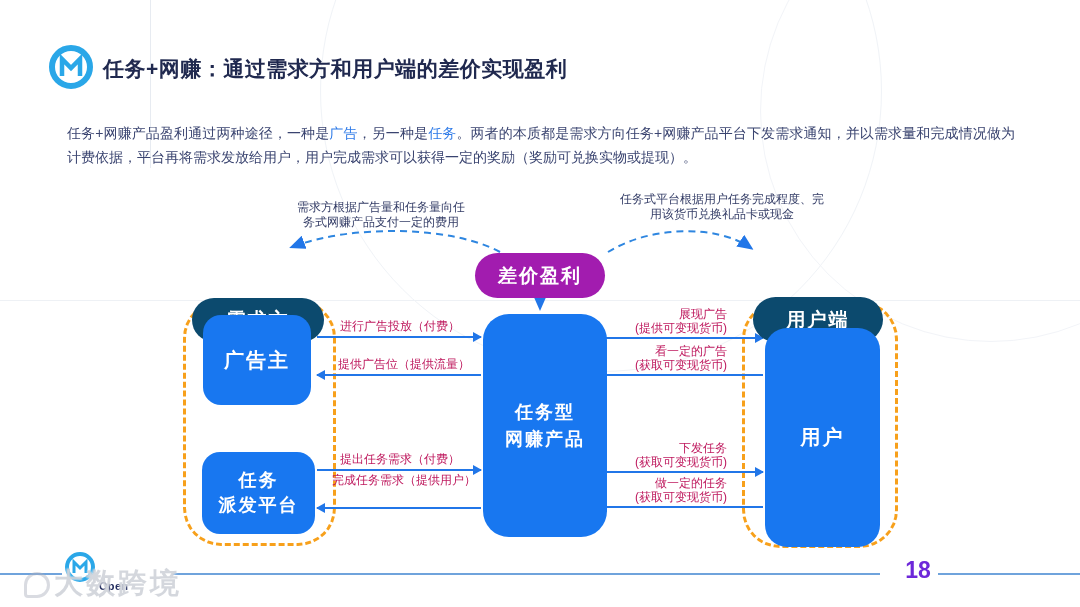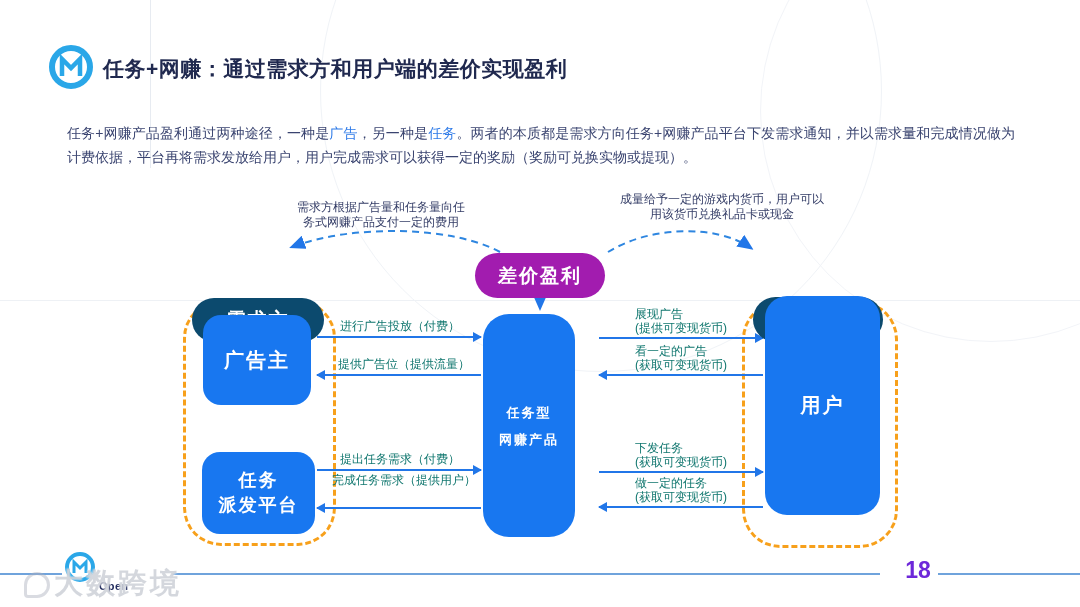--- a/index.html
+++ b/index.html
@@ -44,21 +44,21 @@
     display:flex;flex-direction:column;align-items:center;justify-content:center;
     color:#ffffff;font-weight:bold;letter-spacing:2px;text-align:center;
   }
   .harrow{position:absolute;height:2px;background:#2176e8;z-index:2;}
   .head-r{position:absolute;right:-1px;top:-4px;width:0;height:0;
     border-top:5px solid transparent;border-bottom:5px solid transparent;border-left:9px solid #2176e8;}
   .head-l{position:absolute;left:-1px;top:-4px;width:0;height:0;
     border-top:5px solid transparent;border-bottom:5px solid transparent;border-right:9px solid #2176e8;}
   .arrow-label{
     position:absolute;z-index:2;transform:translateX(-50%);
-    font-size:12px;color:#0f766e;text-align:left;white-space:nowrap;line-height:14px;
+    font-size:12px;color:#be185d;text-align:right;white-space:nowrap;line-height:14px;
   }
   .annot{
     position:absolute;z-index:2;transform:translateX(-50%);
     font-size:12px;color:#333c66;text-align:center;line-height:15px;white-space:nowrap;
   }
   #connector-overlay{position:absolute;left:0;top:0;width:1080px;height:607px;z-index:2;pointer-events:none;}
   
   .footer-line{position:absolute;top:573px;height:2px;background:#6fa3dc;z-index:1;}
   .ftr-logo{left:64px;top:551px;width:32px;height:32px;z-index:3;}
   .ftr-brand{
@@ -107,41 +107,41 @@
   <path d="M 500 252 C 452 226, 352 224, 292 247" fill="none" stroke="#2e86e0" stroke-width="2" stroke-dasharray="7 5" marker-end="url(#arrowBlue)"></path>
   <path d="M 608 252 C 650 226, 716 224, 751 248" fill="none" stroke="#2e86e0" stroke-width="2" stroke-dasharray="7 5" marker-end="url(#arrowBlue)"></path>
   <path d="M 540 298 L 540 308" fill="none" stroke="#2176e8" stroke-width="2" marker-end="url(#arrowBlue)"></path>
 </svg>
 
 <div class="annot" style="left:381px;top:200px;">
   <div>需求方根据广告量和任务量向任</div>
   <div>务式网赚产品支付一定的费用</div>
 </div>
 <div class="annot" style="left:722px;top:192px;">
-  <div>成量给予一定的游戏内货币，用户可以</div>
+  <div>任务式平台根据用户任务完成程度、完</div>
   <div>用该货币兑换礼品卡或现金</div>
 </div>
 
 <div class="pill pill-orange" style="left:192px;top:253px;width:132px;height:44px;">需求方</div>
 <div class="pill pill-blue" style="left:475px;top:253px;width:130px;height:45px;">差价盈利</div>
 <div class="pill pill-orange" style="left:753px;top:252px;width:130px;height:45px;font-family:Liberation Serif, serif;">用户端</div>
 
 <div class="dashed-box" style="left:183px;top:300px;width:147px;height:240px;"></div>
 <div class="dashed-box" style="left:742px;top:301px;width:150px;height:241px;"></div>
 
 <div class="bluebox" style="left:203px;top:315px;width:108px;height:90px;border-radius:18px;font-size:20px;">广告主</div>
 <div class="bluebox" style="left:202px;top:452px;width:113px;height:82px;border-radius:18px;font-size:18px;line-height:25px;">
   <span>任务</span>
   <span>派发平台</span>
 </div>
-<div class="bluebox" style="left:483px;top:314px;width:92px;height:223px;border-radius:26px;font-size:13px;line-height:27px;">
+<div class="bluebox" style="left:483px;top:314px;width:124px;height:223px;border-radius:26px;font-size:18px;line-height:27px;">
   <span>任务型</span>
   <span>网赚产品</span>
 </div>
-<div class="bluebox" style="left:765px;top:296px;width:115px;height:219px;border-radius:22px;font-size:20px;">用户</div>
+<div class="bluebox" style="left:765px;top:328px;width:115px;height:219px;border-radius:22px;font-size:20px;">用户</div>
 
 <div class="harrow" style="left:317px;top:336px;width:164px;">
     <span class="head-r"></span>
   </div>
 <div class="arrow-label" style="left:400px;top:319px;">进行广告投放（付费）</div>
 
 <div class="harrow" style="left:317px;top:374px;width:164px;">
     <span class="head-l"></span>
   </div>
 <div class="arrow-label" style="left:404px;top:357px;">提供广告位（提供流量）</div>

